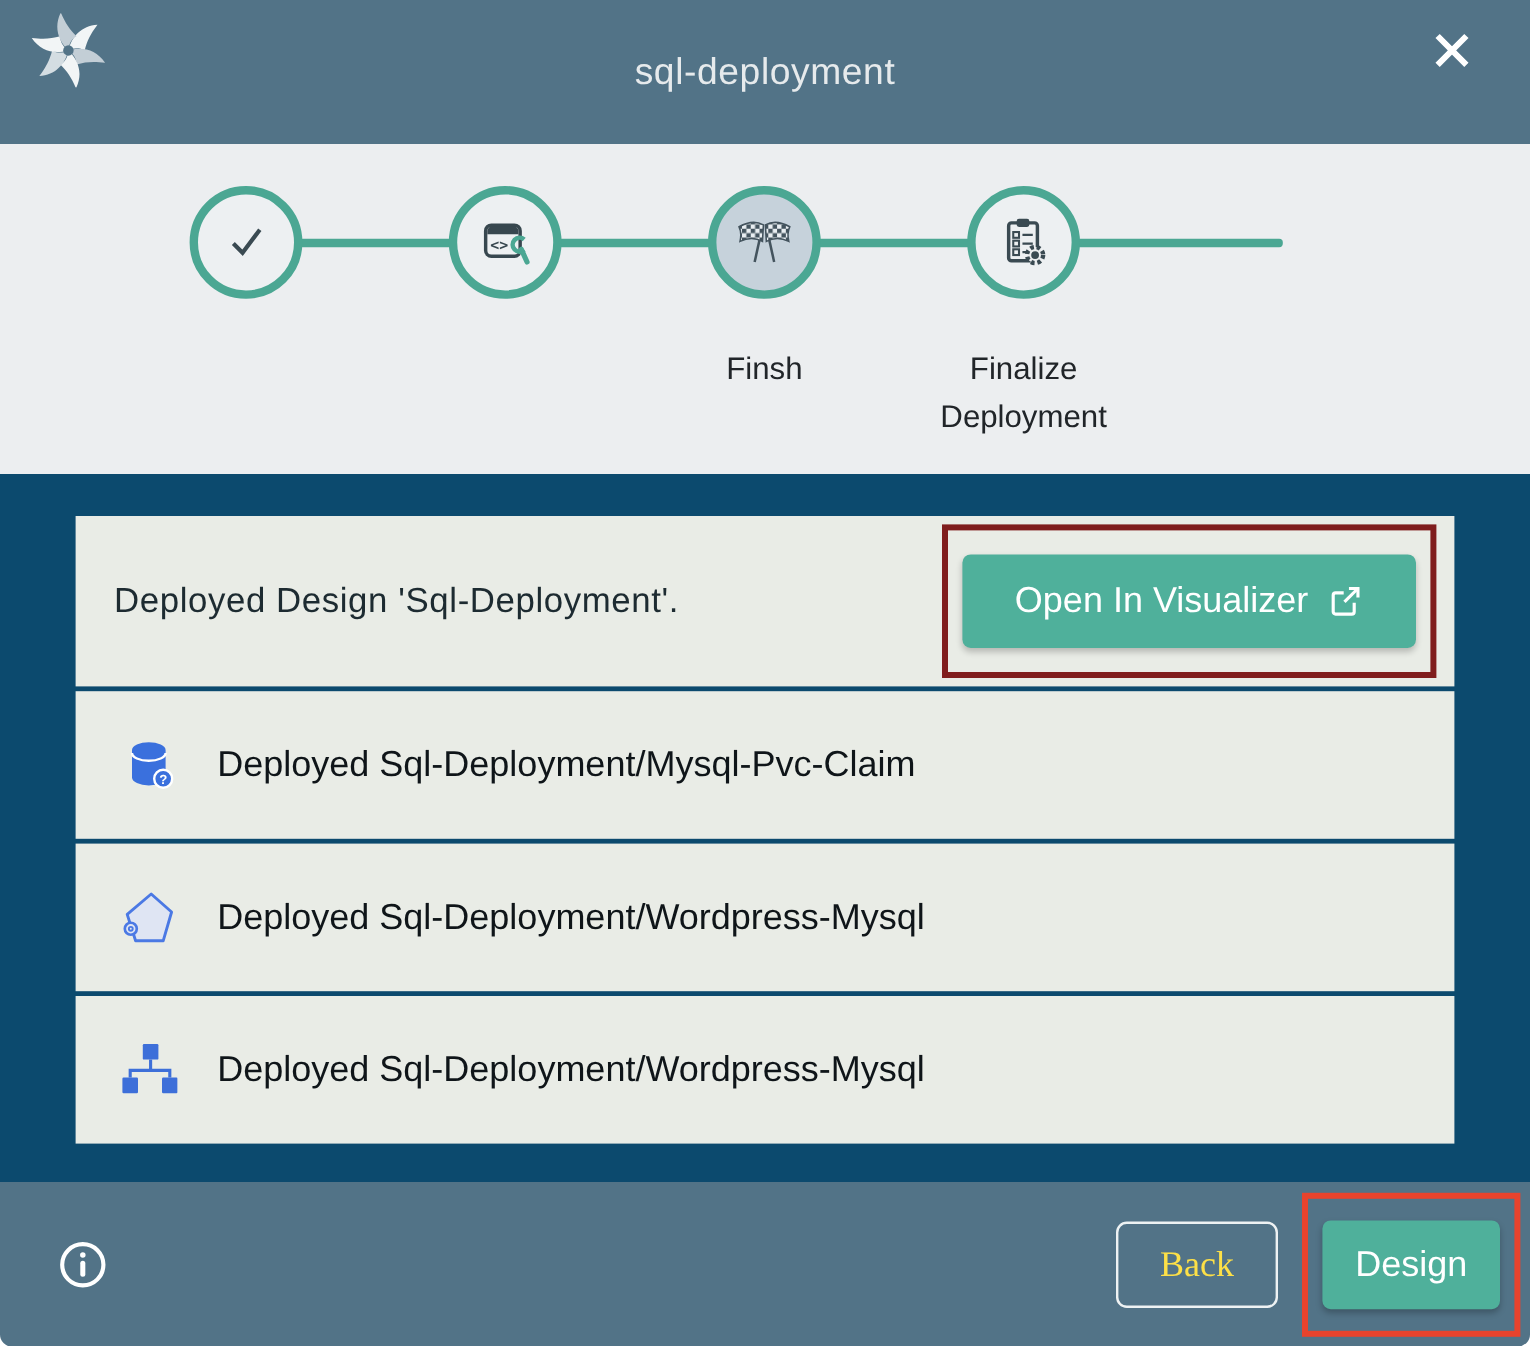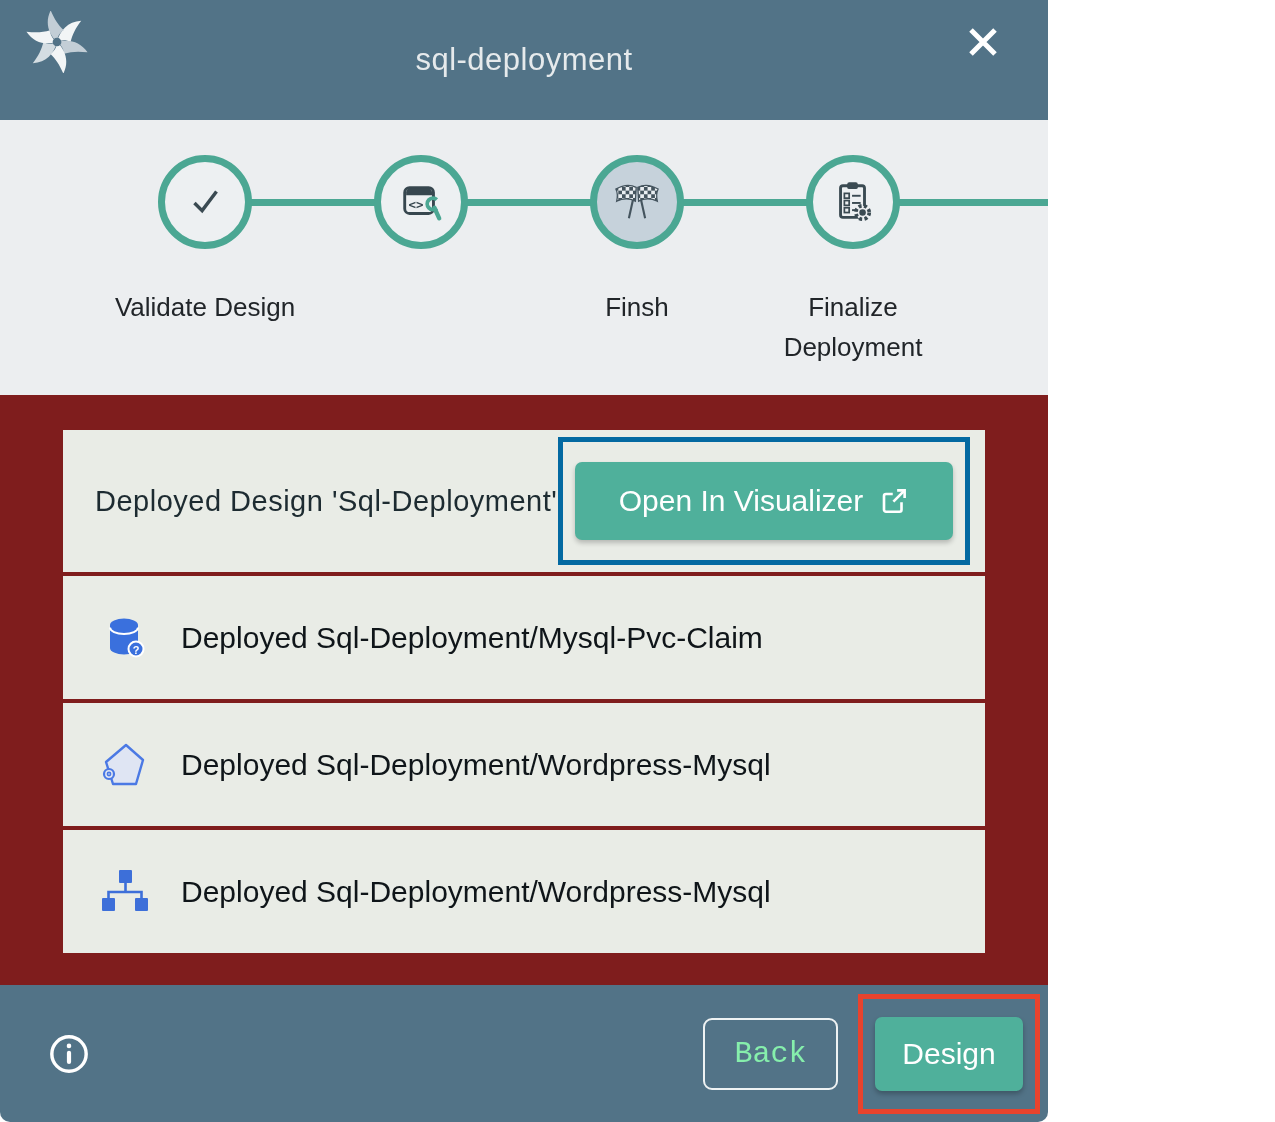--- a/index.html
+++ b/index.html
@@ -1,17 +1,17 @@
 <!DOCTYPE html>
 <html><head>
 <meta charset="utf-8">
 <style>
   html,body{margin:0;padding:0;background:#ffffff;}
   .modal{
-    width:1048px;height:1122px;position:relative;overflow:hidden;
+    width:1275px;height:1122px;position:relative;overflow:hidden;
     font-family:"Liberation Sans",sans-serif;
     display:flex;flex-direction:column;background:#ffffff;
   }
   
   .hdr{
     height:120px;background:#527387;position:relative;flex:0 0 auto;
     display:flex;align-items:center;justify-content:center;
   }
   .logo{position:absolute;left:26px;top:11px;width:62px;height:62px;}
   .hdr-title{color:#e6eaec;font-size:31px;font-weight:400;letter-spacing:.5px;}
@@ -37,51 +37,51 @@
     border:7px solid #4ba793;background:#edf0f2;
     display:flex;align-items:center;justify-content:center;
     position:relative;z-index:2;cursor:pointer;
   }
   .step-circle.active{background:#c6d2db;}
   .step-label{
     margin-top:38px;font-size:26px;line-height:40px;color:#212529;
     text-align:center;white-space:pre-line;
   }
   
-  .main{flex:1 1 auto;background:#7f1d1d;padding:35px 63px 0 63px;}
+  .main{flex:1 1 auto;background:#0c4a6e;padding:35px 63px 0 63px;}
   .card{
     background:#e9ece6;margin-bottom:4px;display:flex;align-items:center;
   }
   .card.summary{height:142px;padding:0 0 0 32px;position:relative;}
   .summary-text{font-size:29px;color:#1d2b31;letter-spacing:.5px;}
   .viz-annotation{
     position:absolute;right:15px;top:7px;width:402px;height:118px;
-    border:5px solid #0369a1;display:flex;align-items:center;justify-content:center;
+    border:5px solid #7f1d1d;display:flex;align-items:center;justify-content:center;
   }
   .viz-btn{
     width:378px;height:78px;background:#4fb09b;border:none;border-radius:7px;
     color:#ffffff;font-size:30px;font-family:"Liberation Sans",sans-serif;
     display:flex;align-items:center;justify-content:center;gap:16px;
     cursor:pointer;box-shadow:0 3px 5px rgba(0,0,0,.22);
   }
   .card.row{height:123px;padding:0 0 0 37px;}
   .row-icon{width:48px;height:48px;flex:0 0 auto;margin-right:33px;}
   .row-text{font-size:30px;color:#0f1519;}
   
   .ftr{
     height:137px;background:#527387;flex:0 0 auto;margin-top:auto;
     display:flex;align-items:center;padding:0 8px 0 48px;
     border-radius:0 0 10px 10px;position:relative;
   }
   .info-btn{background:transparent;border:none;padding:0;cursor:pointer;width:42px;height:42px;}
   .ftr-spacer{flex:1;}
   .back-btn{
-    width:135px;height:72px;background:transparent;color:#86efac;
+    width:135px;height:72px;background:transparent;color:#fde047;
     border:2px solid #eef2f3;border-radius:9px;font-size:30px;
-    font-family:Liberation Mono, monospace;cursor:pointer;margin-right:20px;
+    font-family:Liberation Serif, serif;cursor:pointer;margin-right:20px;
   }
   .finish-annotation{
     width:172px;height:110px;border:5px solid #e8432d;
     display:flex;align-items:center;justify-content:center;
   }
   .finish-btn{
     width:148px;height:74px;background:#4fb09b;color:#ffffff;border:none;
     border-radius:7px;font-size:30px;font-family:"Liberation Sans",sans-serif;
     cursor:pointer;box-shadow:0 3px 5px rgba(0,0,0,.25);
   }
@@ -121,21 +121,20 @@
     <div class="steps">
 
       <div class="step">
         <div class="step-circle">
           <span>
             <svg viewBox="0 0 48 48" width="46" height="46">
               <path d="M13 25 L21 33 L36 13" stroke="#3a4a52" stroke-width="3.6" fill="none"></path>
             </svg>
           </span>
         </div>
-        <div class="step-label">Validate Design</div>
       </div>
 
       <div class="step">
         <div class="step-circle">
           <span>
             <svg viewBox="0 0 48 48" width="46" height="46">
               <rect x="7" y="9" width="30" height="27" rx="5" fill="none" stroke="#37474f" stroke-width="3"></rect>
               <path d="M8.5 14 a4 4 0 0 1 4-4 h19 a4 4 0 0 1 4 4 v3 h-27 z" fill="#37474f"></path>
               <text x="11" y="31" font-size="13" font-weight="bold" fill="#37474f" font-family="DejaVu Sans Mono, monospace">&lt;&gt;</text>
               <path d="M40.5 21.5 A6 6 0 1 0 40.5 30.5" fill="none" stroke="#4ba793" stroke-width="4"></path>

